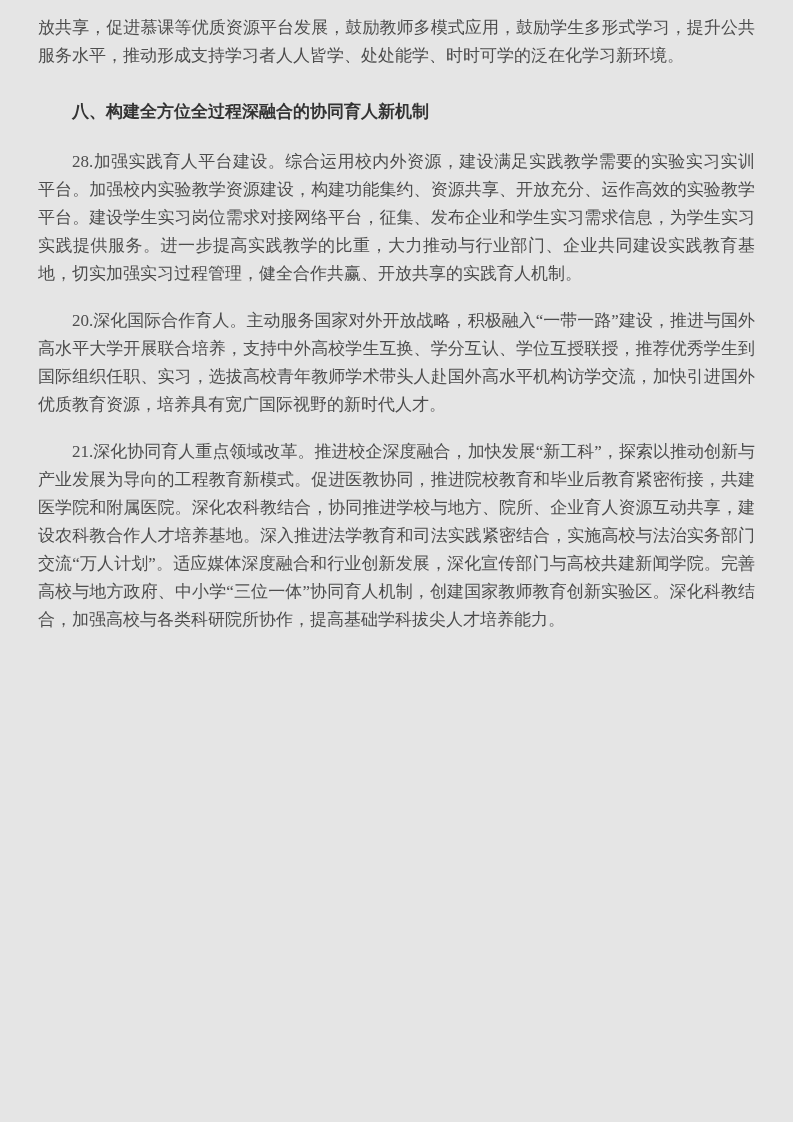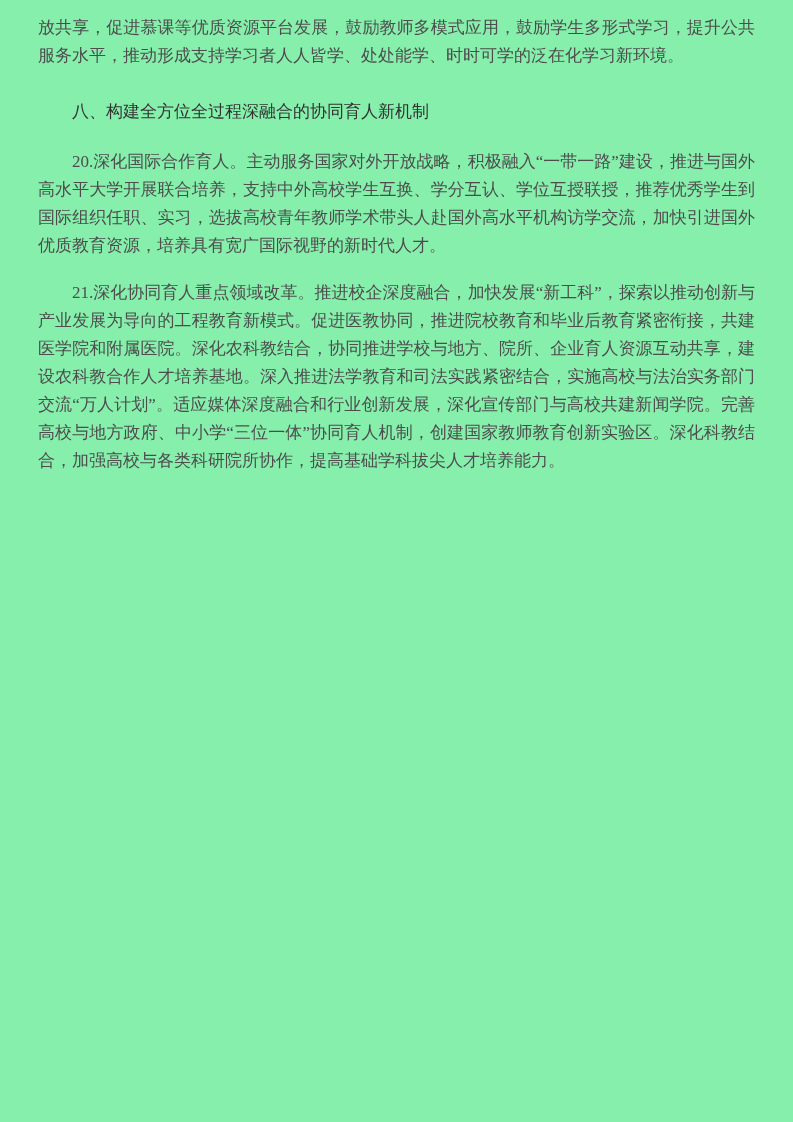--- a/index.html
+++ b/index.html
@@ -9,54 +9,55 @@
     background: #ffffff;
   }
   body {
     font-family: "Liberation Serif", "DejaVu Serif", serif;
     overflow: hidden;
   }
   .page {
     width: 793px;
     height: 1122px;
     padding: 14px 38px 0 38px;
-    background: #86efac;
+    background: #e5e5e5;
     overflow: hidden;
   }
   .para {
     font-size: 17px;
     line-height: 28px;
     color: #4d4d4d;
     text-align: justify;
     text-indent: 2em;
     margin: 19px 0;
     word-break: break-all;
   }
   .para.continuation {
     text-indent: 0;
     margin-top: 0;
   }
   .heading {
     font-size: 17px;
     line-height: 28px;
     color: #333333;
-    font-weight: 400;
+    font-weight: 700;
     text-indent: 2em;
     margin: 28px 0 22px 0;
   }
 </style>
 </head>
 <body>
 
 <div class="page">
   <p class="para continuation">放共享，促进慕课等优质资源平台发展，鼓励教师多模式应用，鼓励学生多形式学习，提升公共服务水平，推动形成支持学习者人人皆学、处处能学、时时可学的泛在化学习新环境。</p>
 
   <h2 class="heading">八、构建全方位全过程深融合的协同育人新机制</h2>
 
 
+  <p class="para">28.加强实践育人平台建设。综合运用校内外资源，建设满足实践教学需要的实验实习实训平台。加强校内实验教学资源建设，构建功能集约、资源共享、开放充分、运作高效的实验教学平台。建设学生实习岗位需求对接网络平台，征集、发布企业和学生实习需求信息，为学生实习实践提供服务。进一步提高实践教学的比重，大力推动与行业部门、企业共同建设实践教育基地，切实加强实习过程管理，健全合作共赢、开放共享的实践育人机制。</p>
 
 
   <p class="para">20.深化国际合作育人。主动服务国家对外开放战略，积极融入“一带一路”建设，推进与国外高水平大学开展联合培养，支持中外高校学生互换、学分互认、学位互授联授，推荐优秀学生到国际组织任职、实习，选拔高校青年教师学术带头人赴国外高水平机构访学交流，加快引进国外优质教育资源，培养具有宽广国际视野的新时代人才。</p>
 
   <p class="para">21.深化协同育人重点领域改革。推进校企深度融合，加快发展“新工科”，探索以推动创新与产业发展为导向的工程教育新模式。促进医教协同，推进院校教育和毕业后教育紧密衔接，共建医学院和附属医院。深化农科教结合，协同推进学校与地方、院所、企业育人资源互动共享，建设农科教合作人才培养基地。深入推进法学教育和司法实践紧密结合，实施高校与法治实务部门交流“万人计划”。适应媒体深度融合和行业创新发展，深化宣传部门与高校共建新闻学院。完善高校与地方政府、中小学“三位一体”协同育人机制，创建国家教师教育创新实验区。深化科教结合，加强高校与各类科研院所协作，提高基础学科拔尖人才培养能力。</p>
 
 
 </div>
 
 </body></html>

